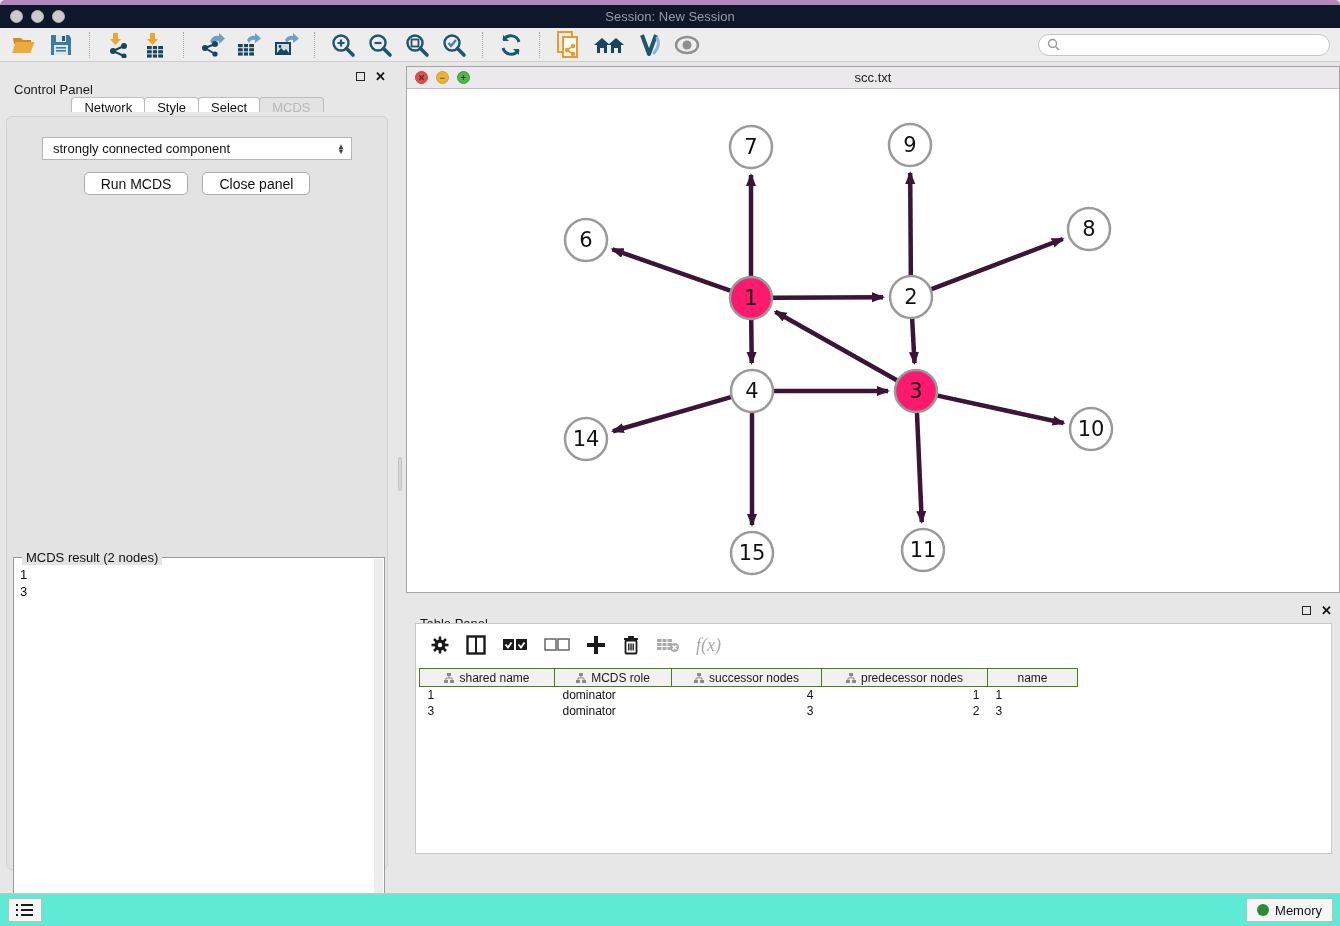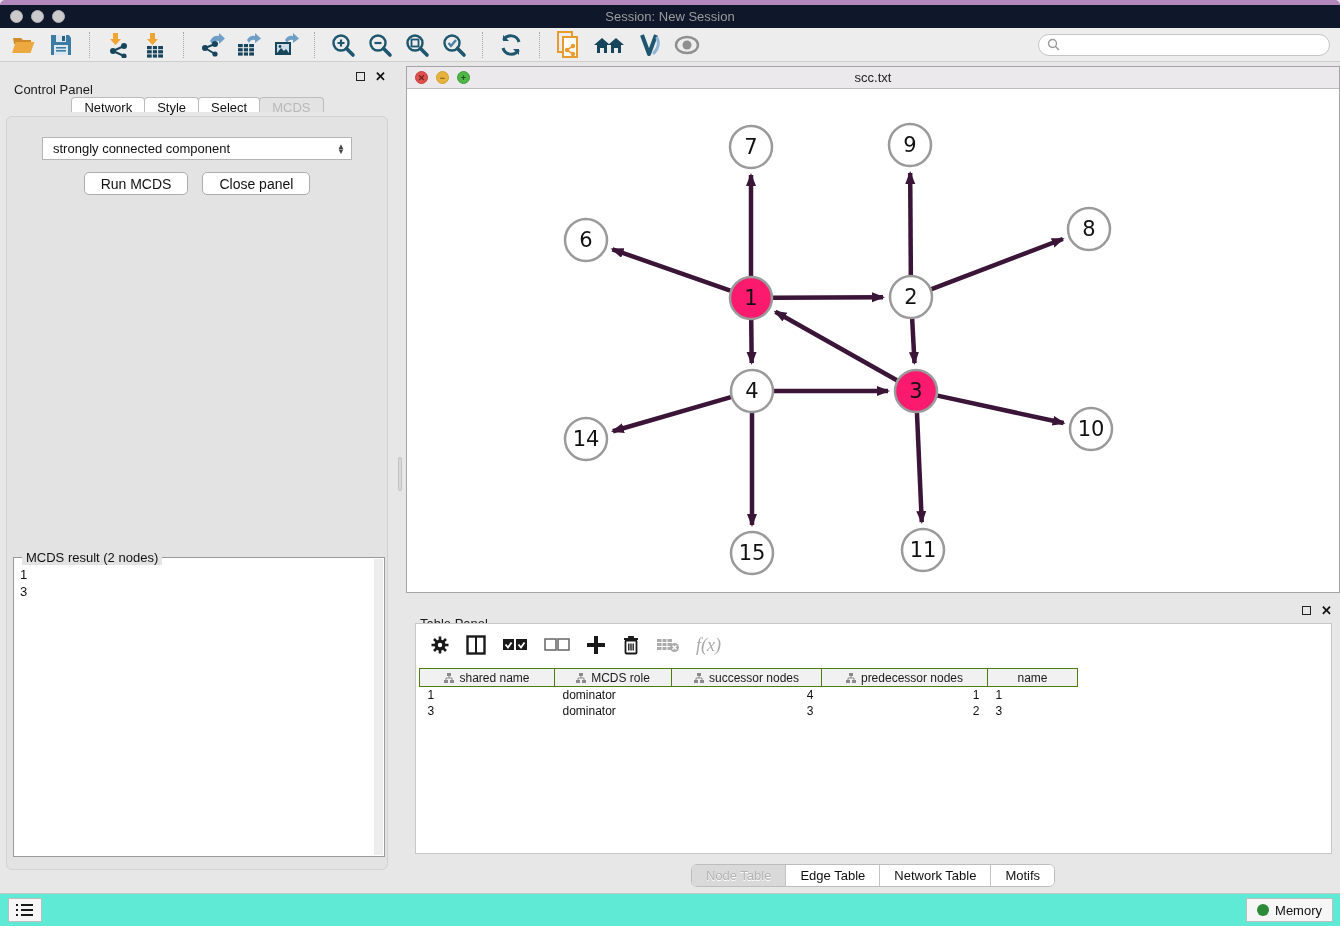--- a/index.html
+++ b/index.html
@@ -50,21 +50,21 @@
   .criterion { width:310px; height:23px; margin:20px auto 0; background:#fff;
     border:1px solid #b5b5b5; border-radius:0; display:flex; align-items:center;
     padding:0 6px 0 10px; font-size:13px; color:#111; }
   .criterion .grow { flex:1; }
   .stepper { display:flex; flex-direction:column; line-height:5px; font-size:8px;
     color:#444; }
   .btn-row { display:flex; justify-content:center; gap:14px; margin-top:12px; }
   .aq-btn { background:#fff; border:1px solid #adadad; border-radius:5px;
     font-size:14px; padding:2px 16px; height:23px; color:#111;
     font-family:"Liberation Sans",sans-serif; }
-  .result-box { position:absolute; left:6px; top:440px; width:372px; height:300px;
+  .result-box { position:absolute; left:6px; top:440px; width:372px; height:368px;
     border:1px solid #9a9a9a; background:#fff; }
   .result-legend { position:absolute; top:-8px; left:8px; background:#e3e3e3;
     font-size:13px; padding:0 4px; color:#111; }
   .result-text { position:absolute; inset:8px 12px 2px 6px; font-size:13px;
     color:#111; white-space:pre-line; line-height:17px; }
   .result-scroll { position:absolute; right:1px; top:1px; width:9px; bottom:1px;
     background:#ededed; }
 
   
   .net-window { position:absolute; left:406px; top:4px; width:934px; height:527px;
@@ -528,28 +528,20 @@
             <tr>
               <td style="text-align:left">3</td>
               <td style="text-align:left">dominator</td>
               <td style="text-align:right">3</td>
               <td style="text-align:right">2</td>
               <td style="text-align:left">3</td>
             </tr>
           </tbody>
         </table>
     </div>
-    <div class="tp-tabs">
-      <div class="seg" id="tp-tabs">
-          <span class="seg-tab active">Node Table</span>
-          <span class="seg-tab">Edge Table</span>
-          <span class="seg-tab">Network Table</span>
-          <span class="seg-tab">Motifs</span>
-        </div>
-    </div>
   </div>
 </div>
 
 <div class="footer">
   <span class="list-btn">
     <svg width="18" height="14" viewBox="0 0 18 14">
       <g stroke="#1a1a1a" stroke-width="2">
         <path d="M5 2h12M5 7h12M5 12h12"></path>
       </g>
       <g fill="#1a1a1a">

